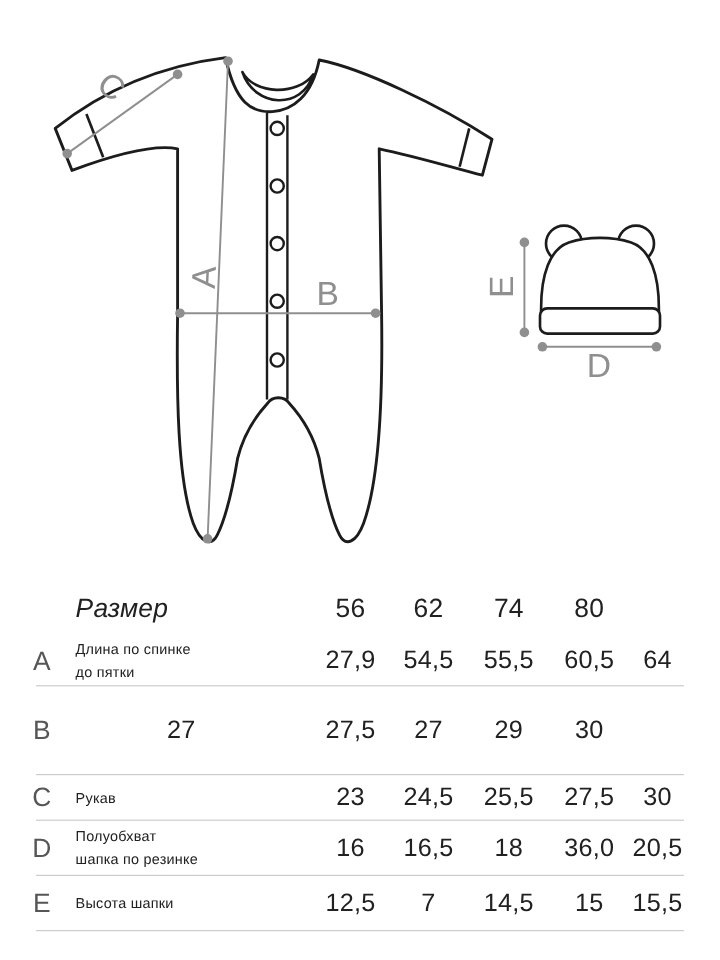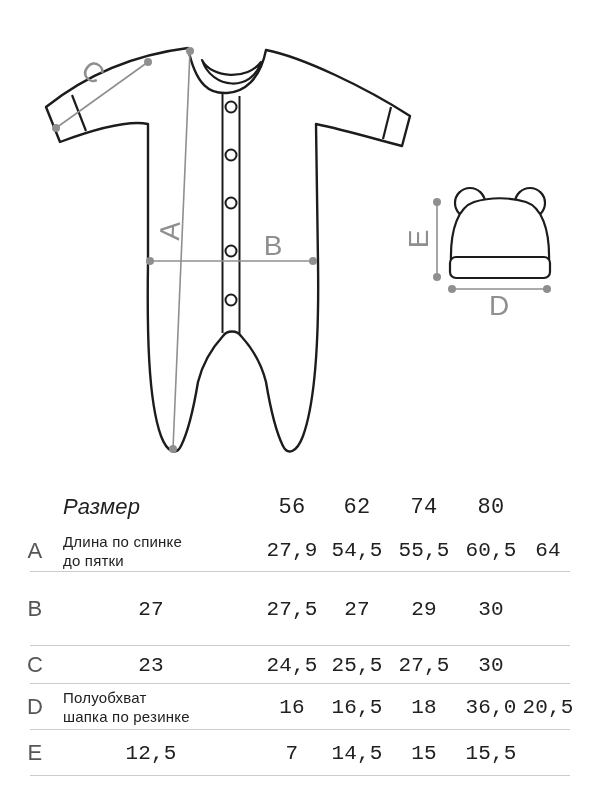--- a/index.html
+++ b/index.html
@@ -21,25 +21,25 @@
   }
   .t-row.divided::after{
     content:'';position:absolute;left:30px;right:30px;bottom:0;
     border-bottom:1px solid #cccccc;
   }
   .h44{height:44px}.h43{height:43px}.h74{height:74px}.h38{height:38px}.h46{height:46px}
   .cell-letter{
     text-align:center;font-size:22px;color:#565656;letter-spacing:.3px;
   }
   .cell-label{
-    padding-left:17px;font-size:15px;line-height:19px;color:#212121;
+    padding-left:17px;font-size:12px;line-height:19px;color:#212121;
     white-space:pre-line;letter-spacing:.2px;
   }
   .cell-value{
-    text-align:center;font-size:21px;color:#212121;letter-spacing:.2px;font-family:Liberation Mono, monospace;
+    text-align:center;font-size:21px;color:#212121;letter-spacing:.2px;
   }
   .header .cell-label{font-size:22px;line-height:24px;font-style:italic;}
   .header .cell-value{font-size:22px;}
 </style>
 </head>
 <body>
 
 <div class="page">
 
   <svg class="drawing" width="600" height="480" viewBox="0 0 600 480">
@@ -146,40 +146,42 @@
       <div class="cell-letter">B</div>
       <div class="cell-value">27</div>
       <div class="cell-value">27,5</div>
       <div class="cell-value">27</div>
       <div class="cell-value">29</div>
       <div class="cell-value">30</div>
     </div>
 
     <div class="t-row divided h38">
       <div class="cell-letter">C</div>
+      <div class="cell-label">Рукав</div>
       <div class="cell-value">23</div>
       <div class="cell-value">24,5</div>
       <div class="cell-value">25,5</div>
       <div class="cell-value">27,5</div>
       <div class="cell-value">30</div>
     </div>
 
     <div class="t-row divided h46">
       <div class="cell-letter">D</div>
       <div class="cell-label">Полуобхват
 шапка по резинке</div>
       <div class="cell-value">16</div>
       <div class="cell-value">16,5</div>
       <div class="cell-value">18</div>
       <div class="cell-value">36,0</div>
       <div class="cell-value">20,5</div>
     </div>
 
     <div class="t-row divided h46">
       <div class="cell-letter">E</div>
+      <div class="cell-label">Высота шапки</div>
       <div class="cell-value">12,5</div>
       <div class="cell-value">7</div>
       <div class="cell-value">14,5</div>
       <div class="cell-value">15</div>
       <div class="cell-value">15,5</div>
     </div>
 
   </div>
 </div>
 

